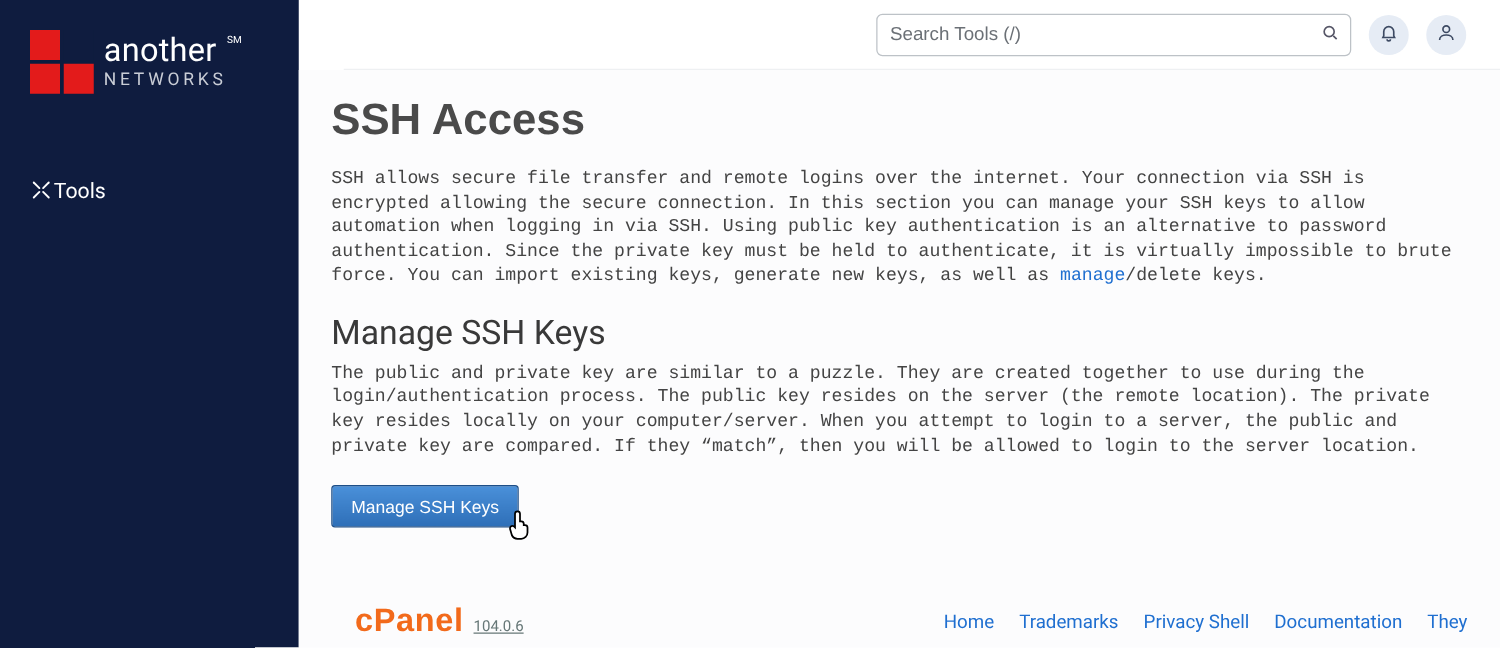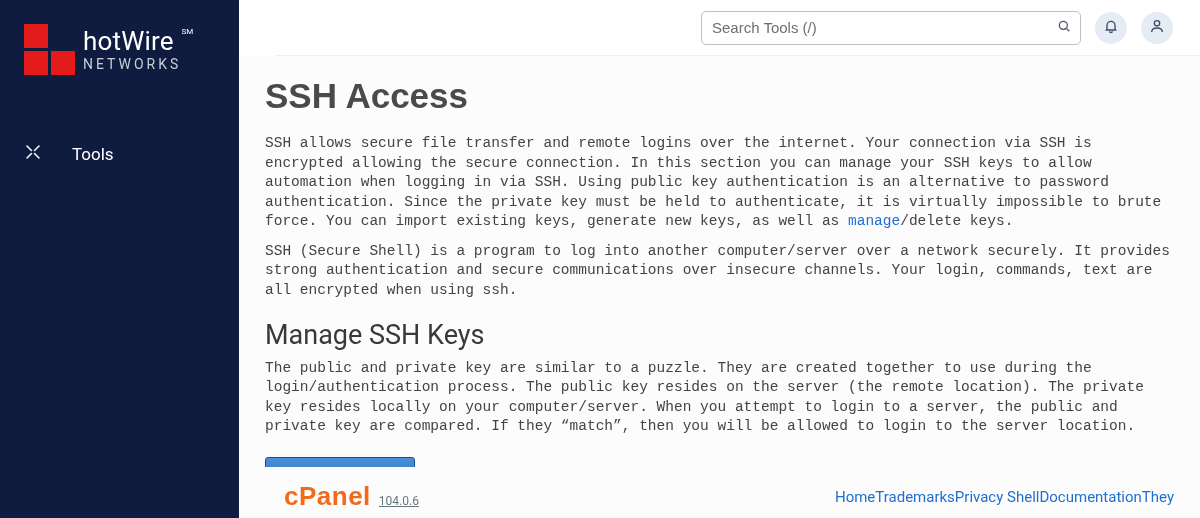--- a/index.html
+++ b/index.html
@@ -32,21 +32,21 @@
     }
     .logo-squares span:nth-child(1),
     .logo-squares span:nth-child(3),
     .logo-squares span:nth-child(4) { background: #e31b1b; }
     .logo-squares span:nth-child(2) { background: #0f1c3f; }
     .logo-text { display: flex; flex-direction: column; line-height: 1.05; position: relative; }
     .logo-text-top { font-size: 26px; color: #fff; letter-spacing: 0.2px; }
     .logo-text-bot { font-size: 14px; letter-spacing: 3px; color: #c9cdd6; text-align: right; margin-top: 2px; }
     .logo-sm { font-size: 8px; position: absolute; top: 0; right: -12px; color: #fff; }
     .nav-item {
-      display: flex; align-items: center; gap: 30px;
+      display: flex; gap: 1px;
       padding: 14px 24px; font-size: 17px; color: #fff; cursor: pointer;
       margin-top: 30px;
     }
     .nav-item svg { width: 18px; height: 18px; stroke: #fff; }
 
     .main {
       flex: 1;
       display: flex;
       flex-direction: column;
       min-width: 0;
@@ -125,36 +125,36 @@
     }
     .footer-left { display: flex; align-items: baseline; gap: 4px; margin-left: 19px; }
     .cpanel-logo {
       font-family: "Comic Sans MS", cursive, sans-serif;
       font-weight: 700;
       color: #f26a1b;
       font-size: 26px;
       letter-spacing: 0.5px;
     }
     .cpanel-ver { font-size: 12px; color: #677; margin-left: 4px; text-decoration: underline; }
-    .footer-links { display: flex; }
+    .footer-links { display: flex; gap: 20px; }
     .footer-links span { color: #1f6fd0; font-size: 15px; cursor: pointer; }
   </style>
 </head>
 <body>
 
 <aside class="sidebar">
   <div class="logo">
     <div class="logo-squares">
       <span></span>
         <span></span>
         <span></span>
         <span></span>
     </div>
     <div class="logo-text">
-      <span class="logo-text-top">hotWire</span>
+      <span class="logo-text-top">another</span>
       <span class="logo-sm">SM</span>
       <span class="logo-text-bot">NETWORKS</span>
     </div>
   </div>
   <div class="nav-item">
     <span>
       <svg viewBox="0 0 24 24" fill="none" stroke-width="2" stroke-linecap="round">
         <path d="M4 20l6-6"></path>
           <path d="M14 10l6-6"></path>
         <path d="M4 4l6 6"></path>
@@ -198,21 +198,20 @@
   </div>
 
   <div class="content">
     <h1>SSH Access</h1>
 
     <p>
       <span>SSH allows secure file transfer and remote logins over the internet. Your connection via SSH is encrypted allowing the secure connection. In this section you can manage your SSH keys to allow automation when logging in via SSH. Using public key authentication is an alternative to password authentication. Since the private key must be held to authenticate, it is virtually impossible to brute force. You can import existing keys, generate new keys, as well as </span>
       <a href="#" class="inline-link">manage</a><span>/delete keys.</span>
     </p>
 
-    <p>SSH (Secure Shell) is a program to log into another computer/server over a network securely. It provides strong authentication and secure communications over insecure channels. Your login, commands, text are all encrypted when using ssh.</p>
 
     <h2>Manage SSH Keys</h2>
 
     <p>The public and private key are similar to a puzzle. They are created together to use during the login/authentication process. The public key resides on the server (the remote location). The private key resides locally on your computer/server. When you attempt to login to a server, the public and private key are compared. If they “match”, then you will be allowed to login to the server location.</p>
 
     <button class="btn-primary">
       <span>Manage SSH Keys</span>
       <span class="cursor-hand">
         <svg width="24" height="26" viewBox="0 0 24 26">
           <path fill="#fff" stroke="#000" stroke-width="1.4" d="M8 12V4a2 2 0 114 0v6h1a2 2 0 012 2v1h1a2 2 0 012 2v4a5 5 0 01-5 5h-3a5 5 0 01-4.5-2.8L4 16a2 2 0 013-2l1 1z"></path>

